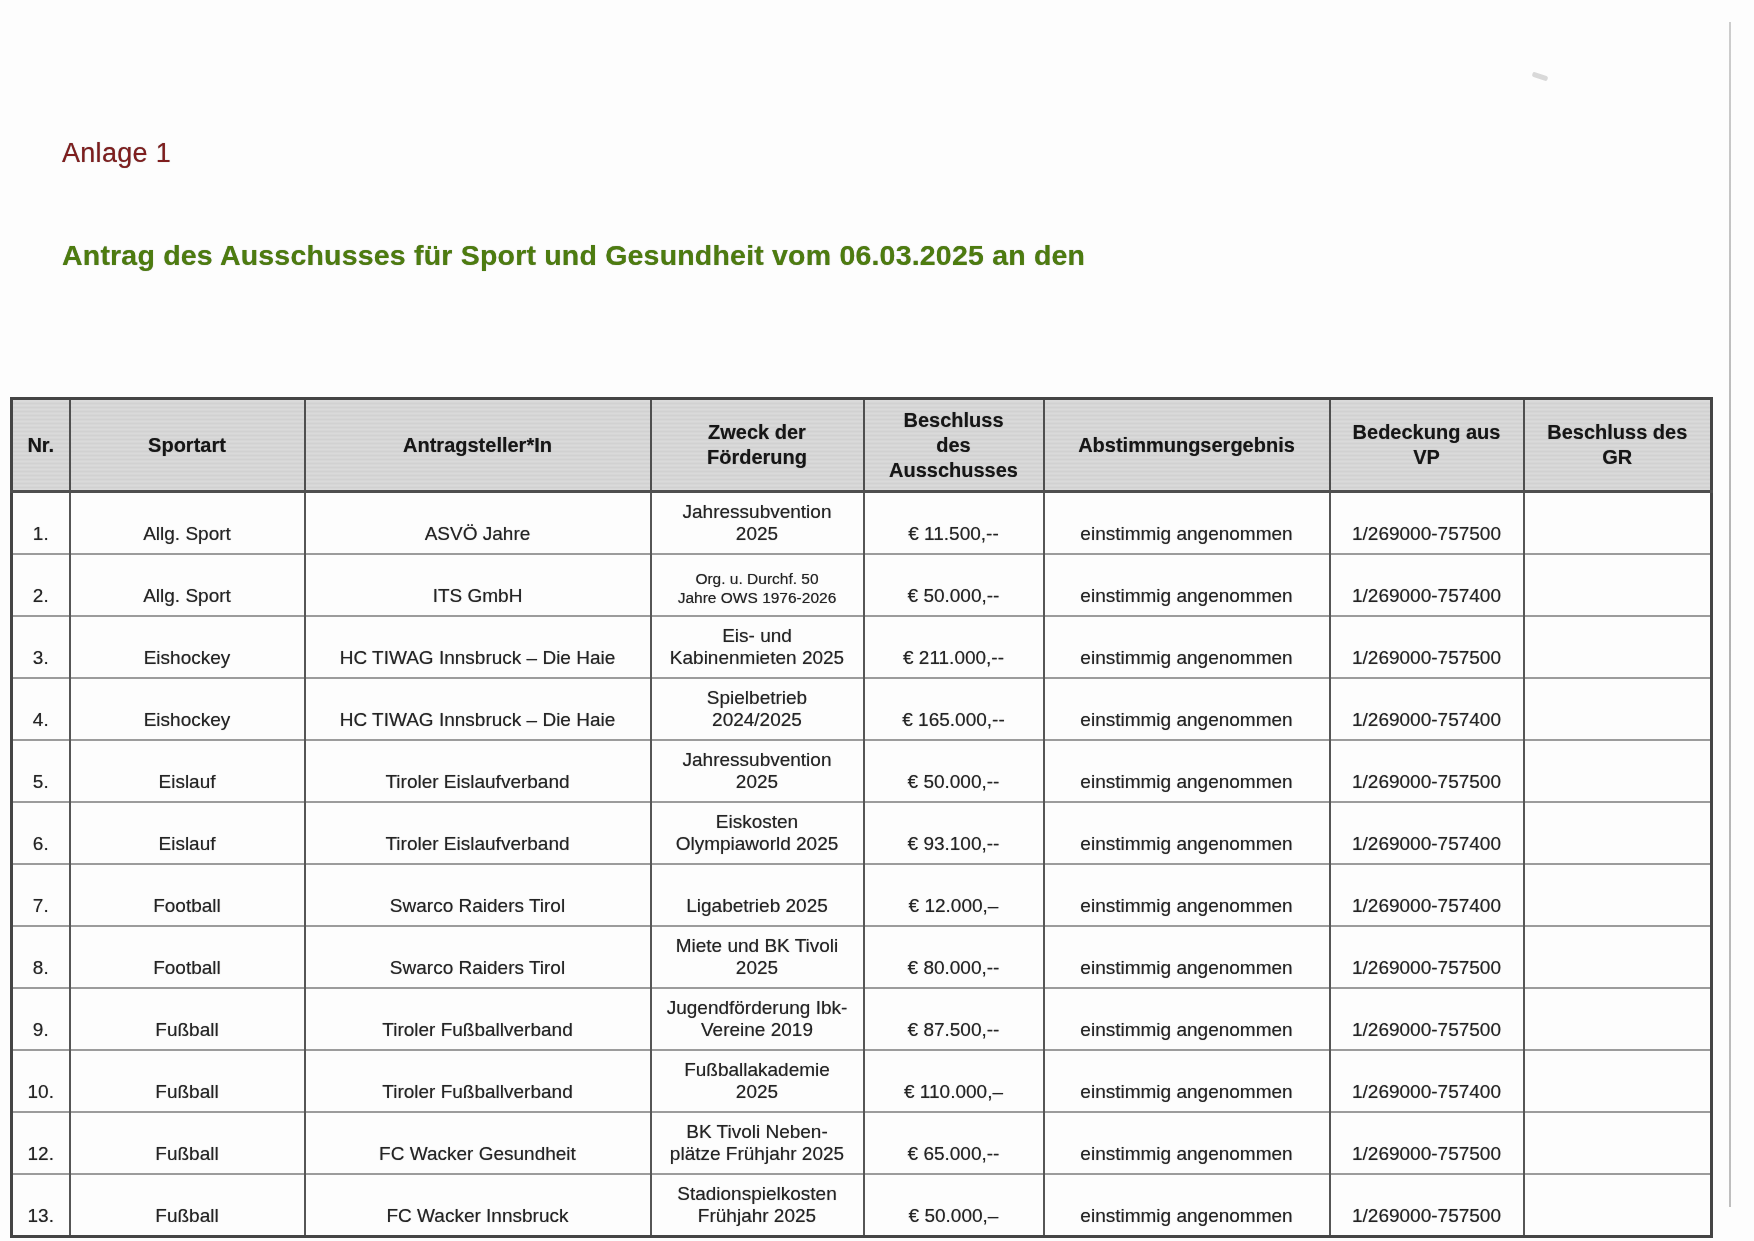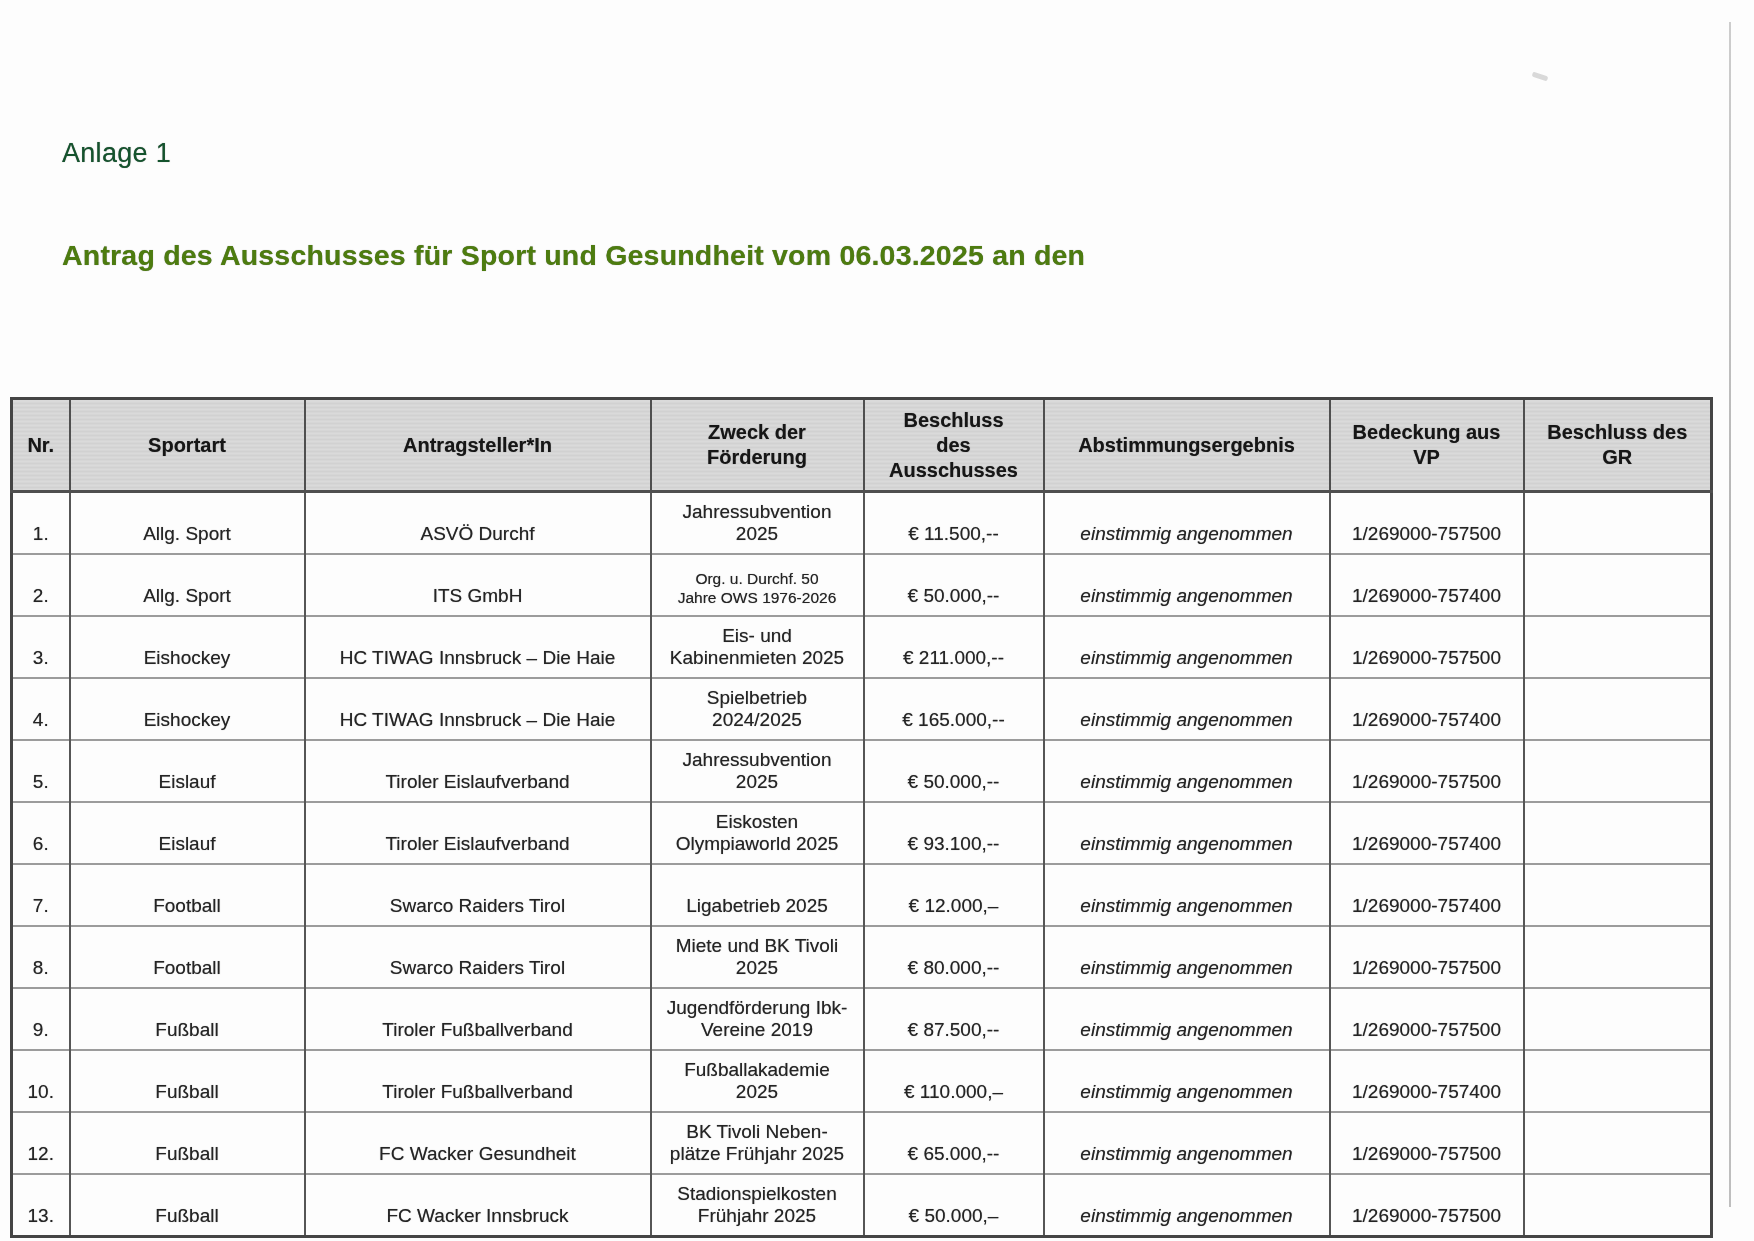--- a/index.html
+++ b/index.html
@@ -7,21 +7,21 @@
   .page {
     position:relative; width:1754px; height:1241px;
     background:#fdfdfd; overflow:hidden;
     font-family:"Liberation Sans","DejaVu Sans",sans-serif;
     color:#1e1e1e;
   }
   .scan-text { text-shadow:0 0 0.8px rgba(45,45,45,0.6); }
 
   .anlage {
     position:absolute; left:62px; top:138px;
-    font-size:27px; letter-spacing:0.3px; color:#14532d;
+    font-size:27px; letter-spacing:0.3px; color:#7f1d1d;
   }
   .doc-title {
     position:absolute; left:62px; top:236px; margin:0;
     width:1250px; font-size:28.5px; font-weight:700;
     line-height:38px; letter-spacing:0.2px; color:#4d7c0f;
   }
 
   table.fund {
     position:absolute; left:10px; top:397px;
     width:1700px; table-layout:fixed; border-collapse:collapse;
@@ -38,21 +38,21 @@
   }
   table.fund td {
     height:50px; border-left:2px solid #565656;
     border-top:2px solid #9c9c9c;
     font-size:19px; line-height:22px; text-align:center;
     vertical-align:bottom; padding:2px 4px 8px 4px;
     white-space:pre-line; color:#242424;
   }
   td.c-zweck { font-size:17.5px; line-height:21px; padding-bottom:5px; }
   td.c-zweck.small { font-size:15.5px; line-height:19px;text-align:center; }
-  td.c-abst { color:#333;font-style:italic; }
+  td.c-abst { color:#333; }
 
   .scan-edge {
     position:absolute; left:1729px; top:22px; width:2px; height:1185px;
     background:linear-gradient(#bdbdbd,#999,#aaa); opacity:0.75;
   }
   .scan-speck {
     position:absolute; left:1532px; top:74px; width:16px; height:5px;
     background:#d9d9d9; transform:rotate(18deg); border-radius:2px;
   }
 </style>
@@ -90,21 +90,21 @@
         <th>Bedeckung aus
 VP</th>
         <th>Beschluss des
 GR</th>
       </tr>
     </thead>
     <tbody>
         <tr>
     <td class="c-nr">1.</td>
     <td class="c-sport">Allg. Sport</td>
-    <td class="c-antrag">ASVÖ Durchf</td>
+    <td class="c-antrag">ASVÖ Jahre</td>
     <td class="c-zweck">Jahressubvention
 2025</td>
     <td class="c-betrag">€ 11.500,--</td>
     <td class="c-abst">einstimmig angenommen</td>
     <td class="c-bedeck">1/269000-757500</td>
     <td class="c-gr"></td>
   </tr>
         <tr>
     <td class="c-nr">2.</td>
     <td class="c-sport">Allg. Sport</td>

